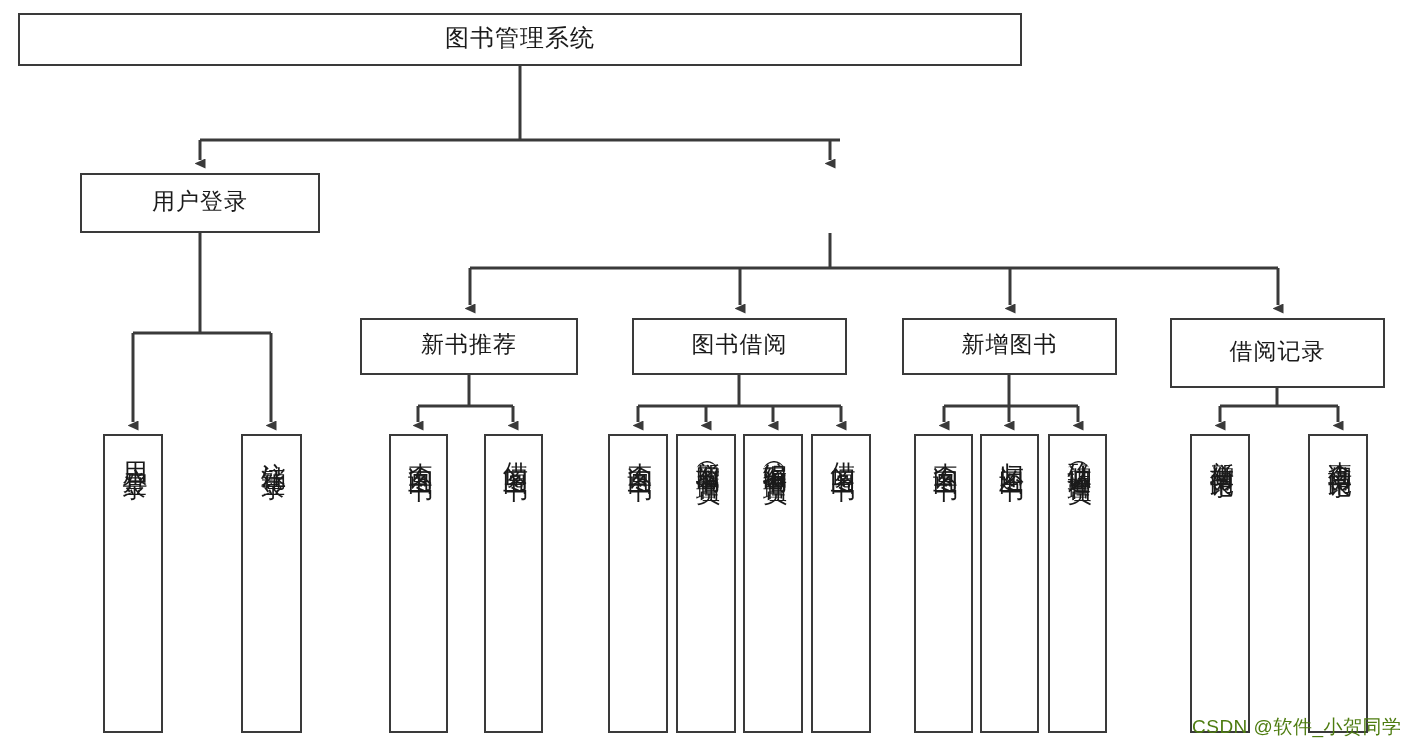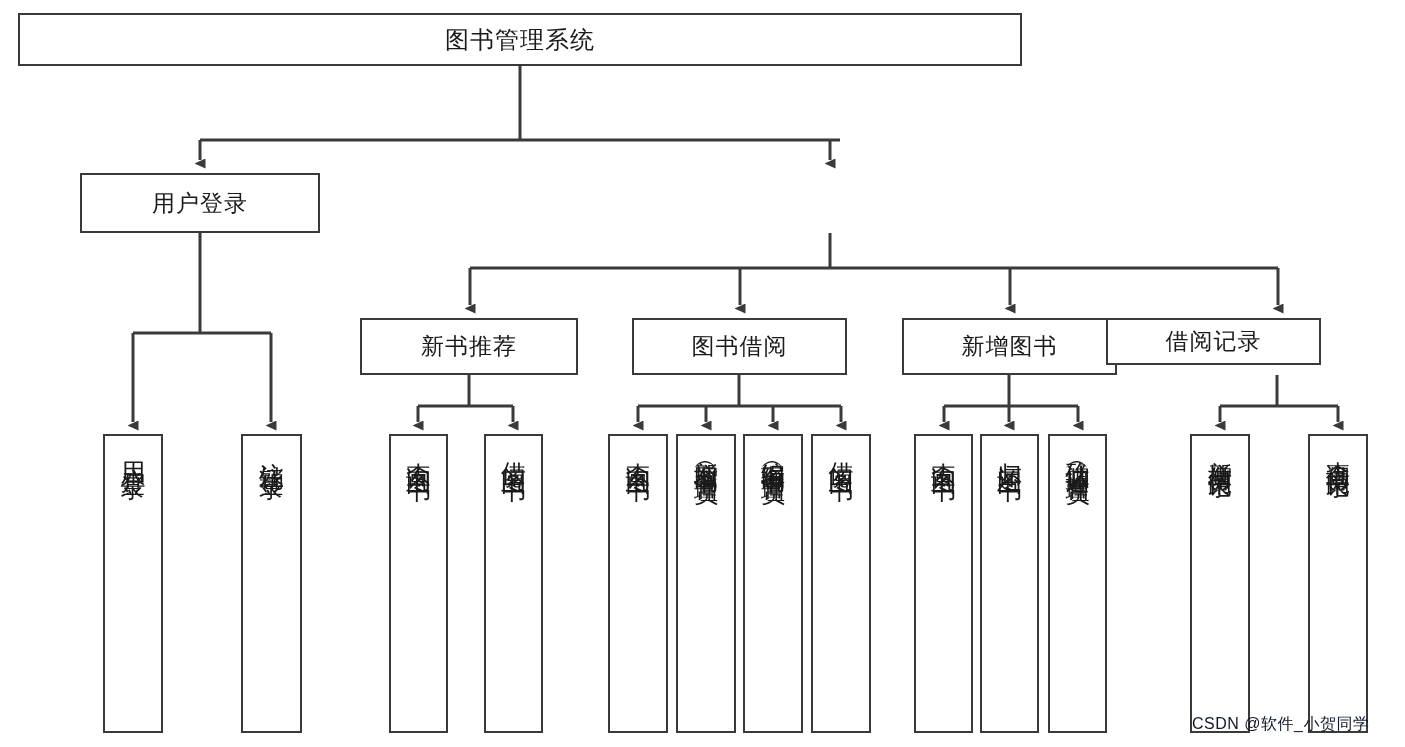--- a/index.html
+++ b/index.html
@@ -28,20 +28,21 @@
   }
   .node {
     position: absolute;
     box-sizing: border-box;
     border: 2px solid #3a3a3a;
     background: #ffffff;
     display: flex;
     align-items: center;
     justify-content: center;
     text-align: center;
+    font-family: Liberation Mono, monospace;
   }
   .node .label {
     display: block;
     line-height: 1.05;
   }
   
   .node.horiz .label {
     font-size: 23px;
     letter-spacing: 1px;
     white-space: nowrap;
@@ -62,22 +63,22 @@
     letter-spacing: 5px;
     line-height: 1;
     white-space: nowrap;
   }
   .node.vert.tall-text .label {
     font-size: 24px;
     letter-spacing: 3px;
   }
   .watermark {
     position: absolute;
-    font-size: 16px;
-    color: #0f172a;
+    font-size: 19px;
+    color: #4d7c0f;
     white-space: nowrap;
     letter-spacing: 0.5px;
   }
 </style>
 </head>
 <body>
 
 <div id="canvas">
 
   <svg id="edges" viewBox="0 0 1405 747" xmlns="http://www.w3.org/2000/svg">
@@ -140,21 +141,21 @@
 
   <div class="node horiz" style="left:632px; top:318px; width:215px; height:57px;">
     <span class="label">图书借阅</span>
   </div>
   <div class="node horiz" style="left:360px; top:318px; width:218px; height:57px;">
     <span class="label">新书推荐</span>
   </div>
   <div class="node horiz" style="left:902px; top:318px; width:215px; height:57px;">
     <span class="label">新增图书</span>
   </div>
-  <div class="node horiz" style="left:1106px; top:318px; width:215px; height:47px;">
+  <div class="node horiz" style="left:1170px; top:318px; width:215px; height:70px;">
     <span class="label">借阅记录</span>
   </div>
 
   <div class="node vert" style="left:103px; top:434px; width:60px; height:299px;">
     <span class="label">用户登录</span>
   </div>
   <div class="node vert" style="left:241px; top:434px; width:61px; height:299px;">
     <span class="label">注销登录</span>
   </div>
 

